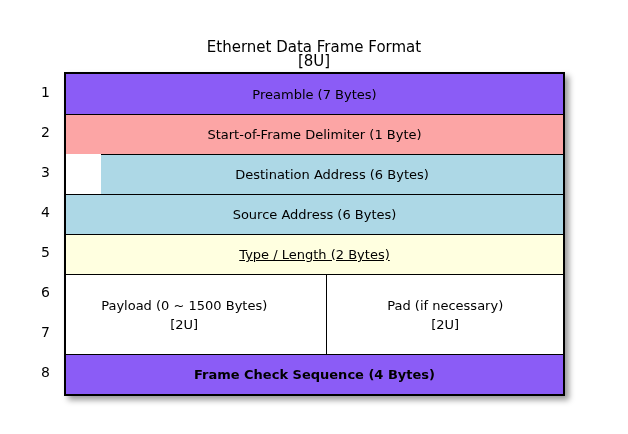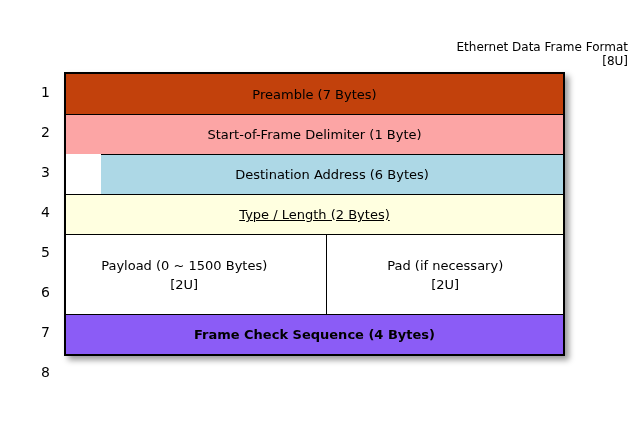--- a/index.html
+++ b/index.html
@@ -7,21 +7,21 @@
     width: 628px; height: 434px;
     background: #ffffff;
     font-family: "DejaVu Sans", "Liberation Sans", sans-serif;
     color: #000000;
     overflow: hidden;
   }
   .canvas { position: relative; width: 628px; height: 434px; background: #ffffff; }
 
   .titles {
     position: absolute; top: 40px; left: 0; width: 628px;
-    text-align: right; font-size: 12px; line-height: 14px;
+    text-align: center; font-size: 15px; line-height: 14px;
   }
 
   .numbers { position: absolute; top: 72px; left: 0; width: 56px; }
   .num {
     height: 40px; display: flex; align-items: center; justify-content: flex-end;
     padding-right: 6px; font-size: 14px;
   }
 
   .frame-table {
     position: absolute; top: 72px; left: 64px; width: 501px;
@@ -55,23 +55,24 @@
     <div class="num">2</div>
     <div class="num">3</div>
     <div class="num">4</div>
     <div class="num">5</div>
     <div class="num">6</div>
     <div class="num">7</div>
     <div class="num">8</div>
   </div>
 
   <div class="frame-table">
-    <div class="frow" style="background-color: #c2410c;">Preamble (7 Bytes)</div>
+    <div class="frow" style="background-color: #8b5cf6;">Preamble (7 Bytes)</div>
     <div class="frow" style="background-color: #fca5a5;">Start-of-Frame Delimiter (1 Byte)</div>
     <div class="frow" style="background-color: rgb(173, 216, 230); margin-left: 35px;">Destination Address (6 Bytes)</div>
+    <div class="frow" style="background-color: rgb(173, 216, 230);">Source Address (6 Bytes)</div>
     <div class="frow" style="background-color: rgb(255, 255, 224); text-decoration: underline;">Type / Length (2 Bytes)</div>
     <div class="frow double" style="background-color: rgb(255, 255, 255); gap: 24px;">
       <div class="fcell">
         <div>Payload (0 ~ 1500 Bytes)</div>
         <div>[2U]</div>
       </div>
       <div class="fcell">
         <div>Pad (if necessary)</div>
         <div>[2U]</div>
       </div>

